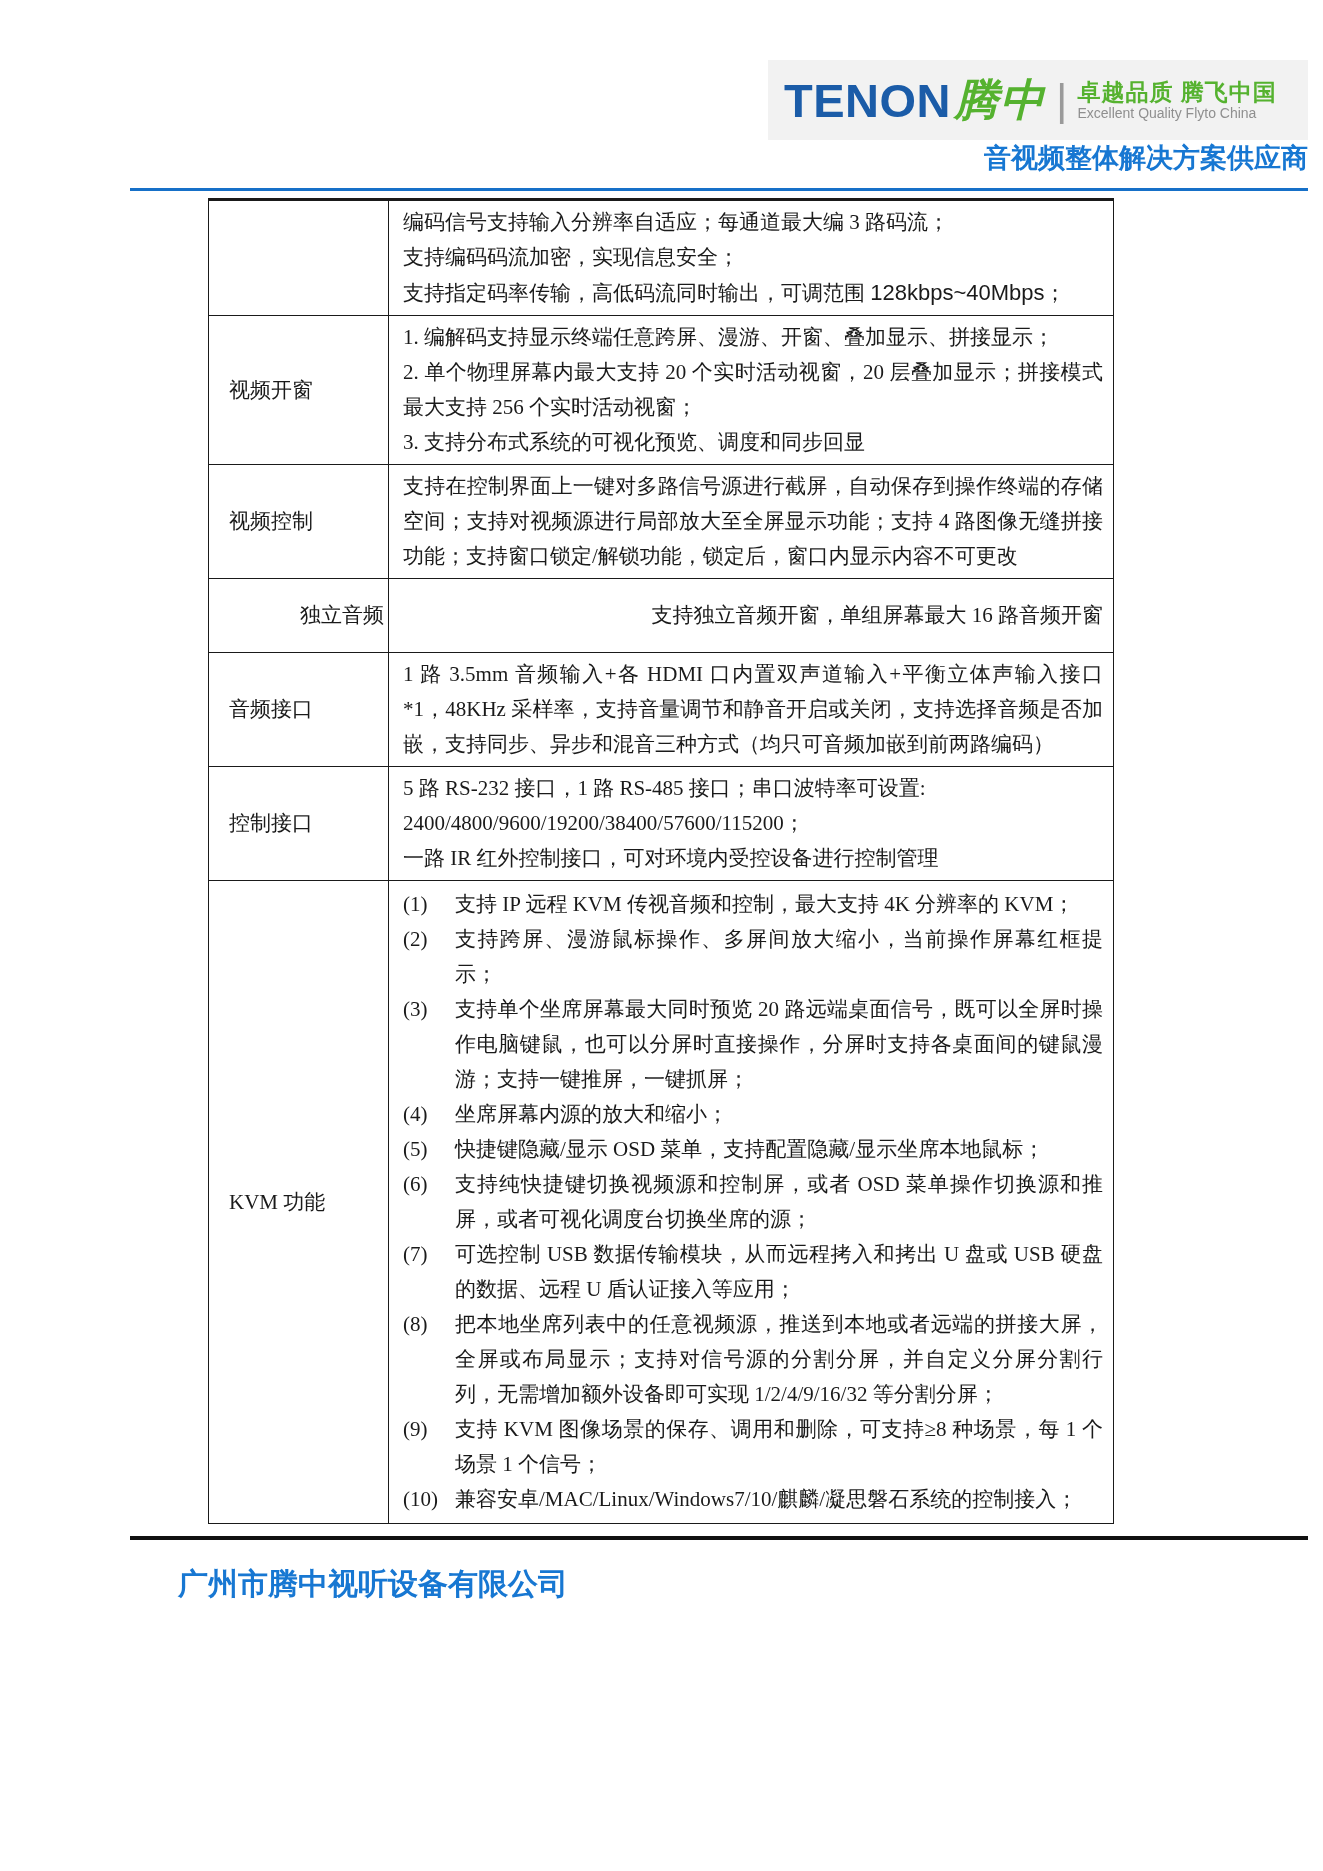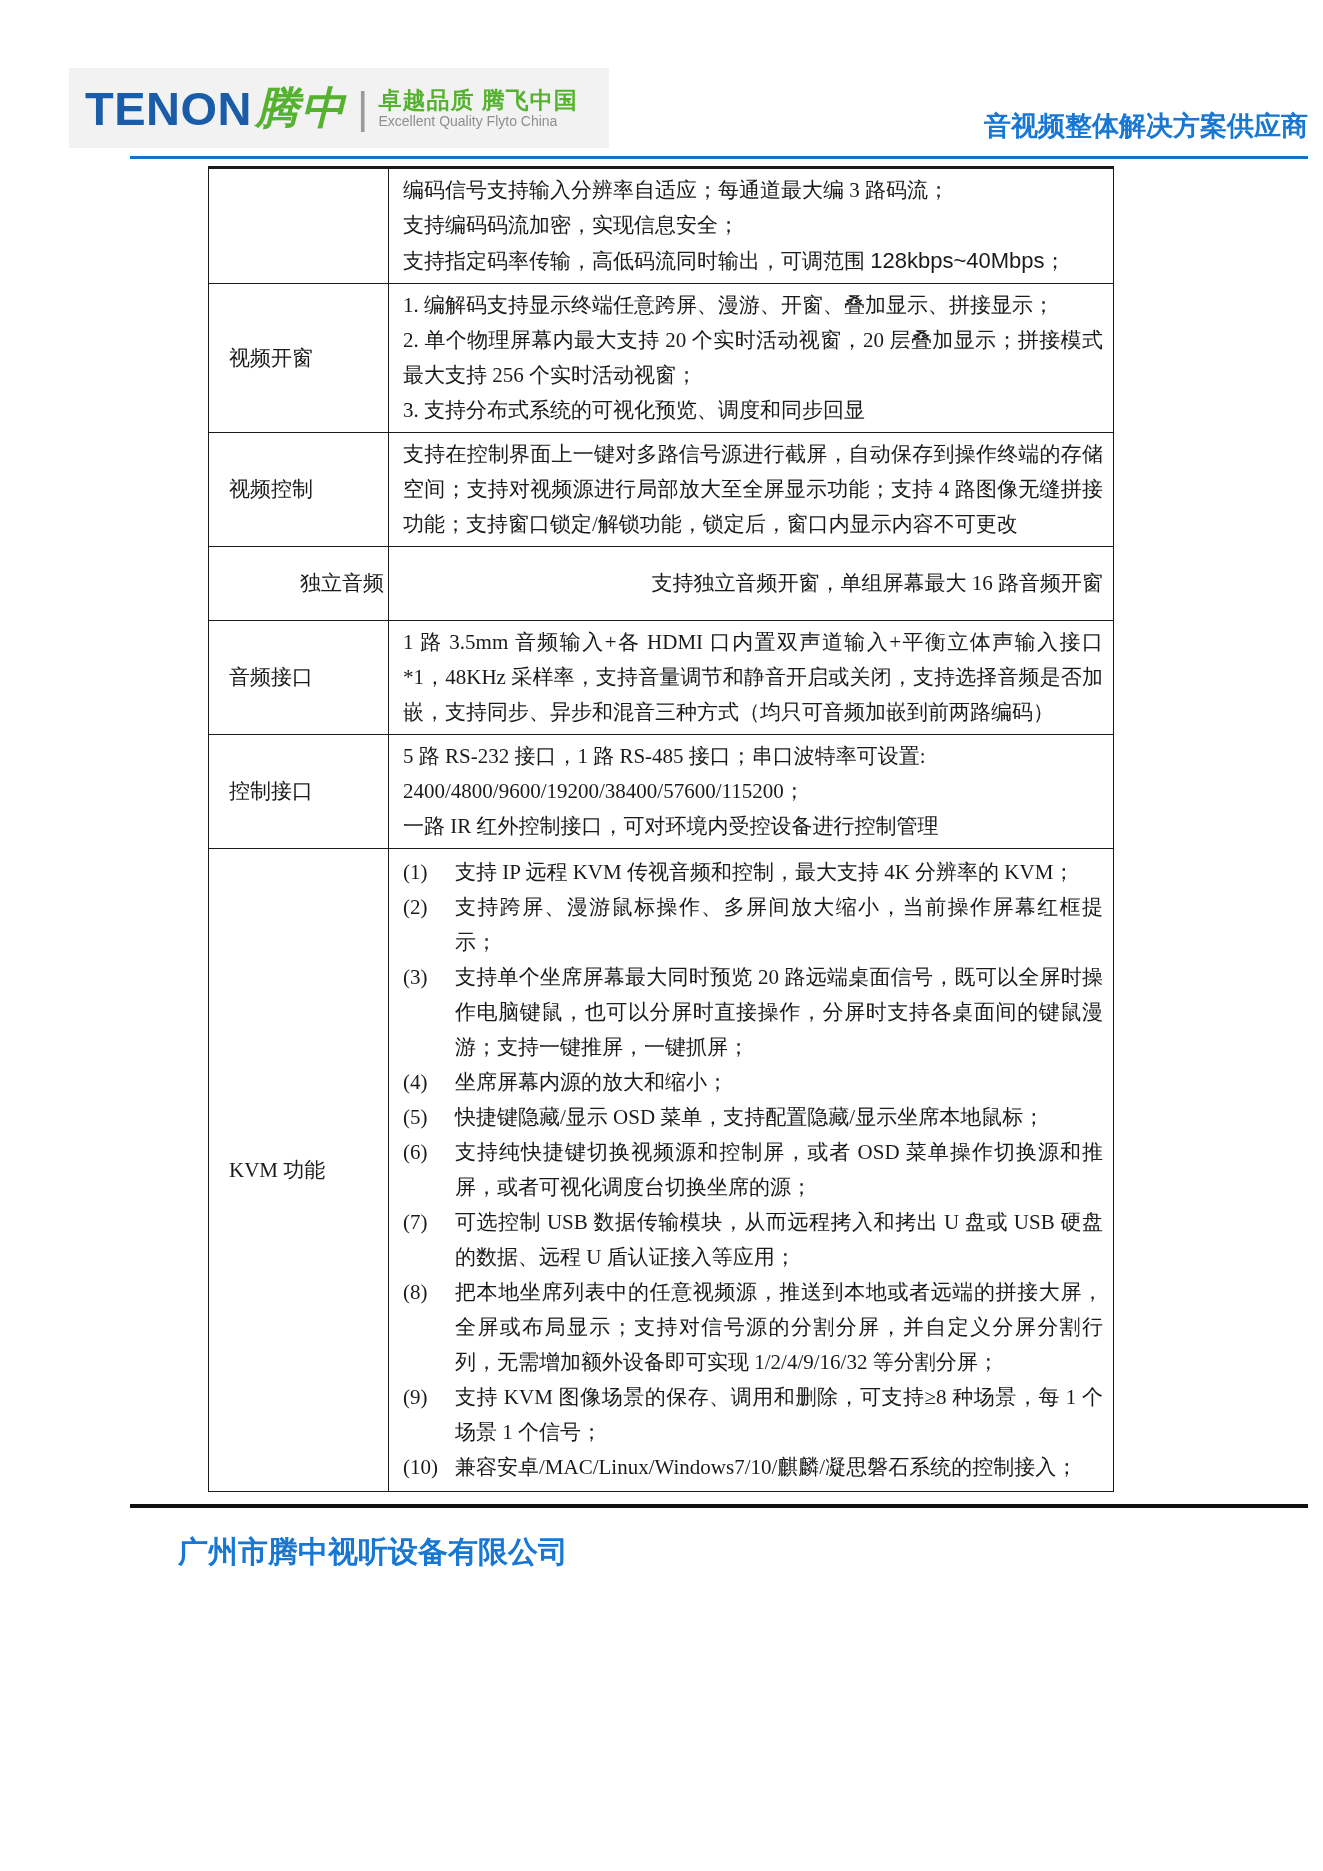--- a/index.html
+++ b/index.html
@@ -13,34 +13,34 @@
     --logo_bg:#f2f2f2;
     --slogan_gray:#8f8f8f;
   }
   *{box-sizing:border-box;}
   html,body{margin:0;padding:0;background:#ffffff;}
   .page{
     width:1323px;height:1871px;background:#ffffff;overflow:hidden;
     font-family:"Liberation Serif","DejaVu Serif",serif;color:var(--text);
   }
   
-  .top-header{display:flex;justify-content:space-between;align-items:flex-end;padding:60px 15px 0 69px;}
+  .top-header{display:flex;justify-content:space-between;align-items:flex-end;padding:60px 15px 0 69px;flex-direction:column;}
   .logo{
     background:var(--logo_bg);width:540px;height:80px;display:flex;align-items:center;
     padding-left:16px;font-family:"Liberation Sans","DejaVu Sans",sans-serif;white-space:nowrap;
   }
   .logo-tenon{color:var(--logo_blue);font-size:47px;font-weight:bold;letter-spacing:0.5px;}
   .logo-zhong{color:var(--logo_green);font-size:44px;font-weight:bold;margin-left:3px;letter-spacing:2px;font-style:italic;}
   .logo-sep{color:#9a9a9a;font-size:44px;font-weight:100;margin:0 10px 0 10px;}
   .slogans{display:flex;flex-direction:column;line-height:1.15;}
   .slogan-cn{color:var(--logo_green);font-size:23px;font-weight:bold;letter-spacing:1px;text-align:center;}
   .slogan-en{color:var(--slogan_gray);font-size:14px;}
   .tagline{
     color:var(--header_blue);font-size:27px;font-weight:bold;
-    font-family:"Liberation Sans","DejaVu Sans",sans-serif;padding-bottom:4px;white-space:nowrap;margin-top:48px;
+    font-family:"Liberation Sans","DejaVu Sans",sans-serif;padding-bottom:4px;white-space:nowrap;
   }
   .header-rule{height:3px;background:var(--rule_blue);margin:8px 15px 0 130px;}
   
   .spec-table{
     border-collapse:collapse;margin:7px 0 0 208px;width:906px;table-layout:fixed;
     border-top:3px solid var(--table_border);
   }
   .spec-table td{
     border:1px solid var(--table_border);font-size:21px;line-height:35px;vertical-align:middle;
   }

